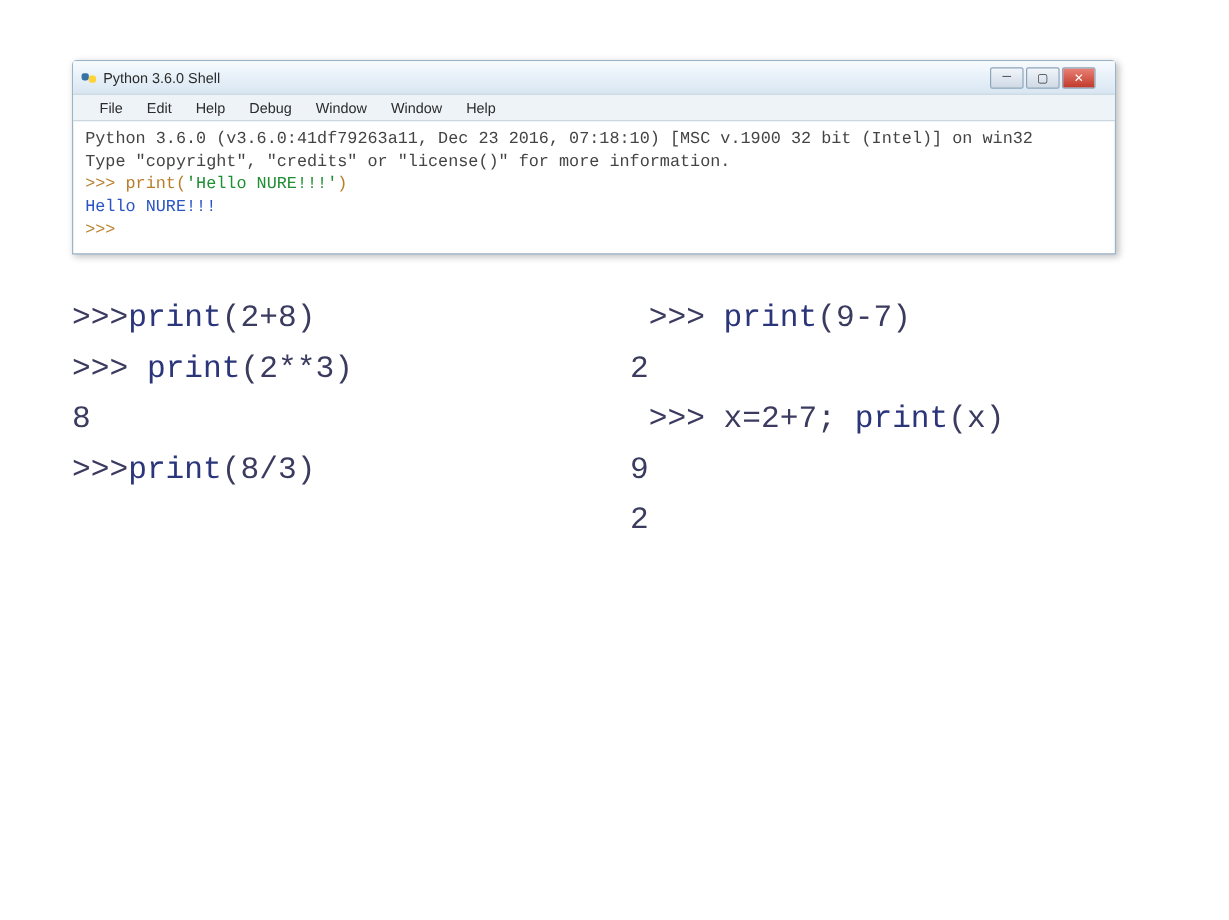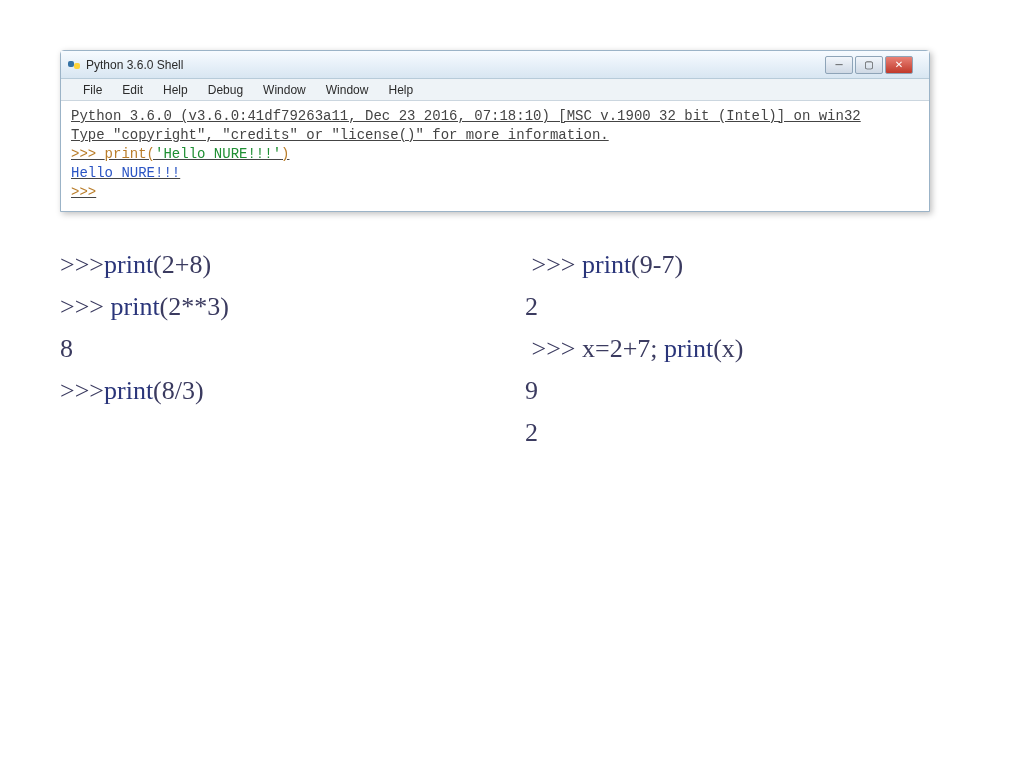--- a/index.html
+++ b/index.html
@@ -122,35 +122,34 @@
   }
   .menubar span { padding: 3px 10px; }
   .shell-body {
     padding: 6px 10px 0 10px;
     font-family: "Courier New", monospace;
     font-size: 14px;
     line-height: 1.35;
     color: #444;
     white-space: pre-wrap;
     min-height: 110px;
-    text-decoration: underline;
   }
   .shell-body .kw { color: #b97d2a; }
   .shell-body .str { color: #1f8f33; }
   .shell-body .out { color: #2b55c4; }
   .columns {
     display: flex;
     margin-top: 38px;
     gap: 40px;
     width: 890px;
   }
   .col { flex: 1; }
   .col .line {
     font-size: 26px;
-    font-family: Liberation Serif, serif;
+    font-family: Liberation Mono, monospace;
     color: #3b3b60;
     margin-bottom: 12px;
     white-space: pre;
   }
   .col .line .fn { color: #2a357a; }
 </style>
 </head>
 <body>
 
 <div class="slide">

